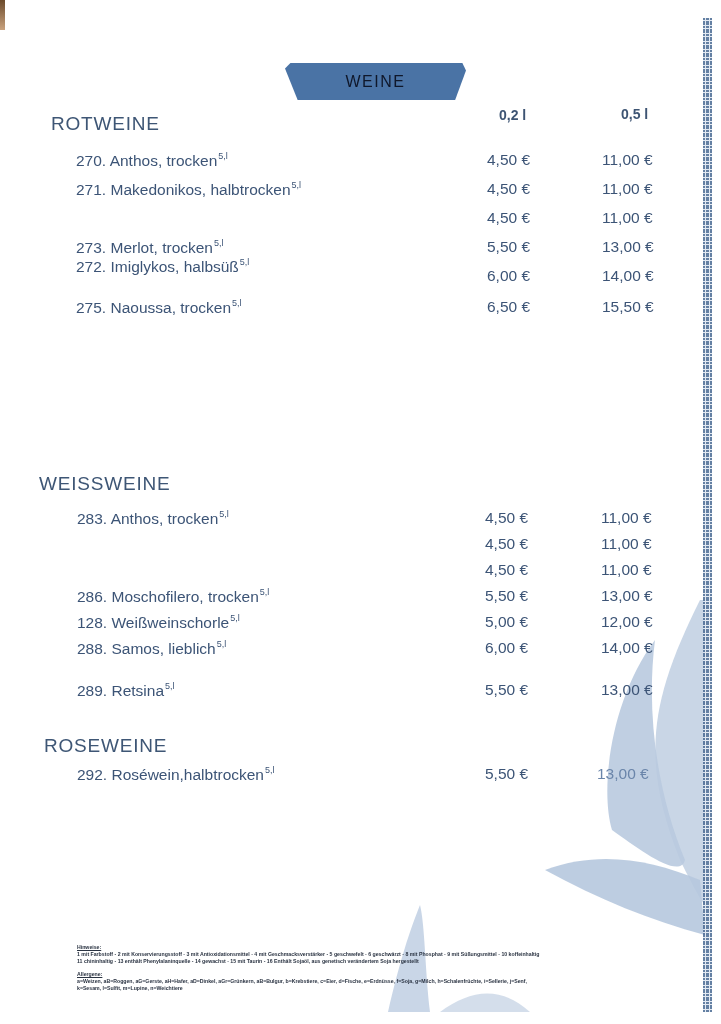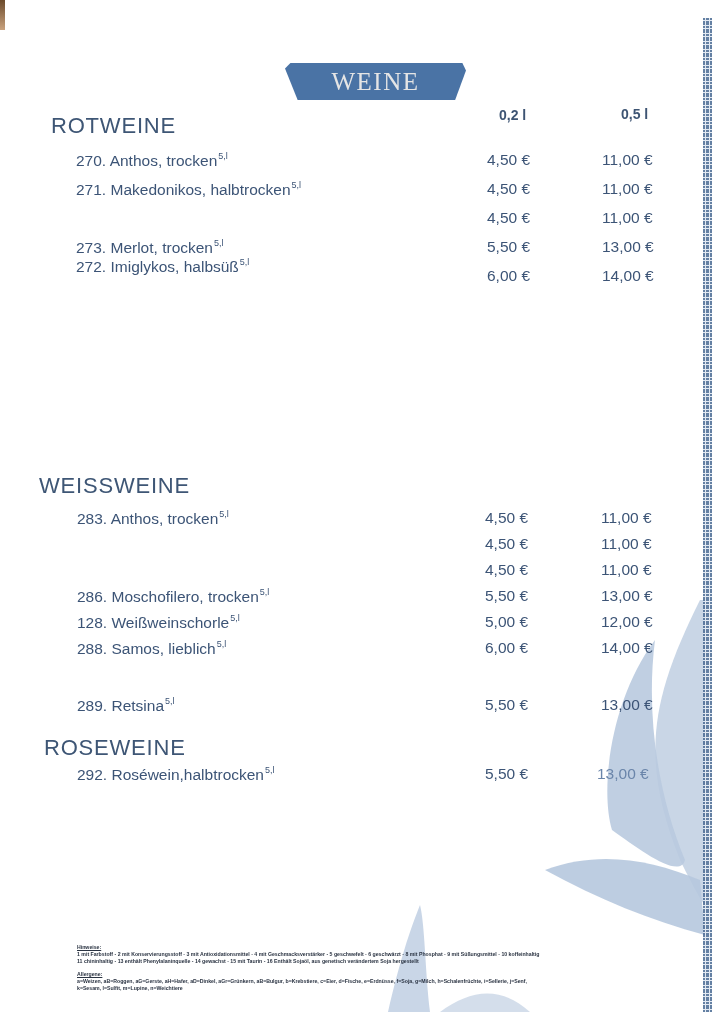--- a/index.html
+++ b/index.html
@@ -25,24 +25,24 @@
       opacity: 0.85;
     }
     .banner {
       position: absolute; left: 285px; top: 63px; width: 181px; height: 37px;
       background: #4a73a5;
       clip-path: polygon(4% 0, 100% 0, 95% 100%, 0 100%, 3% 40%);
       clip-path: polygon(3% 0, 98% 0, 100% 20%, 94% 100%, 7% 100%, 0 15%);
       display: flex; align-items: center; justify-content: center;
     }
     .banner span {
-      color: #e5e5e5; font-size: 25px; letter-spacing: 1.5px; font-family: Liberation Serif, serif;
+      color: #0f172a; font-size: 16px; letter-spacing: 1.5px;
     }
     .section-title {
-      position: absolute; font-size: 22px; letter-spacing: 0.8px; color: #3e5675;
+      position: absolute; font-size: 19px; letter-spacing: 0.8px; color: #3e5675;
     }
     .col-head {
       position: absolute; font-size: 14px; font-weight: bold; color: #3d5473;
     }
     .row {
       position: absolute; left: 0; width: 721px; height: 22px; font-size: 15.5px;
       color: #3c5476;
     }
     .row .name { position: absolute; white-space: nowrap; }
     .row .name sup { font-size: 9px; vertical-align: 7px; margin-left: 1px; }
@@ -100,20 +100,25 @@
   </div>
   <div class="row" style="top:238px;">
     <span class="name" style="left:76px;text-align:right;"><span>273.</span> <span>Merlot, trocken</span><sup>5,l</sup></span>
     <span class="p1">5,50 €</span>
     <span class="p2">13,00 €</span>
   </div>
   <div class="row" style="top:267px;">
     <span class="p1">6,00 €</span>
     <span class="p2">14,00 €</span>
   </div>
+  <div class="row" style="top:298px;">
+    <span class="name" style="left:76px;"><span>275.</span> <span>Naoussa, trocken</span><sup>5,l</sup></span>
+    <span class="p1">6,50 €</span>
+    <span class="p2">15,50 €</span>
+  </div>
 
   <div class="section-title" style="left:39px; top:473px;">WEISSWEINE</div>
 
   <div class="row" style="top:509px;">
     <span class="name" style="left:77px;"><span>283.</span> <span>Anthos, trocken</span><sup>5,l</sup></span>
     <span class="p1" style="left:485px;">4,50 €</span>
     <span class="p2" style="left:601px;">11,00 €</span>
   </div>
   <div class="row" style="top:535px;">
     <span class="p1" style="left:485px;">4,50 €</span>
@@ -131,21 +136,21 @@
   <div class="row" style="top:613px;">
     <span class="name" style="left:77px;"><span>128.</span> <span>Weißweinschorle</span><sup>5,l</sup></span>
     <span class="p1" style="left:485px;">5,00 €</span>
     <span class="p2" style="left:601px;">12,00 €</span>
   </div>
   <div class="row" style="top:639px;">
     <span class="name" style="left:77px;"><span>288.</span> <span>Samos, lieblich</span><sup>5,l</sup></span>
     <span class="p1" style="left:485px;">6,00 €</span>
     <span class="p2" style="left:601px;">14,00 €</span>
   </div>
-  <div class="row" style="top:696px;text-align:center;">
+  <div class="row" style="top:681px;text-align:center;">
     <span class="name" style="left:77px;"><span>289.</span> <span>Retsina</span><sup>5,l</sup></span>
     <span class="p1" style="left:485px;">5,50 €</span>
     <span class="p2" style="left:601px;">13,00 €</span>
   </div>
 
   <div class="section-title" style="left:44px; top:735px;">ROSEWEINE</div>
 
   <div class="row" style="top:765px;">
     <span class="name" style="left:77px;"><span>292.</span> <span>Roséwein,halbtrocken</span><sup>5,l</sup></span>
     <span class="p1" style="left:485px;">5,50 €</span>

